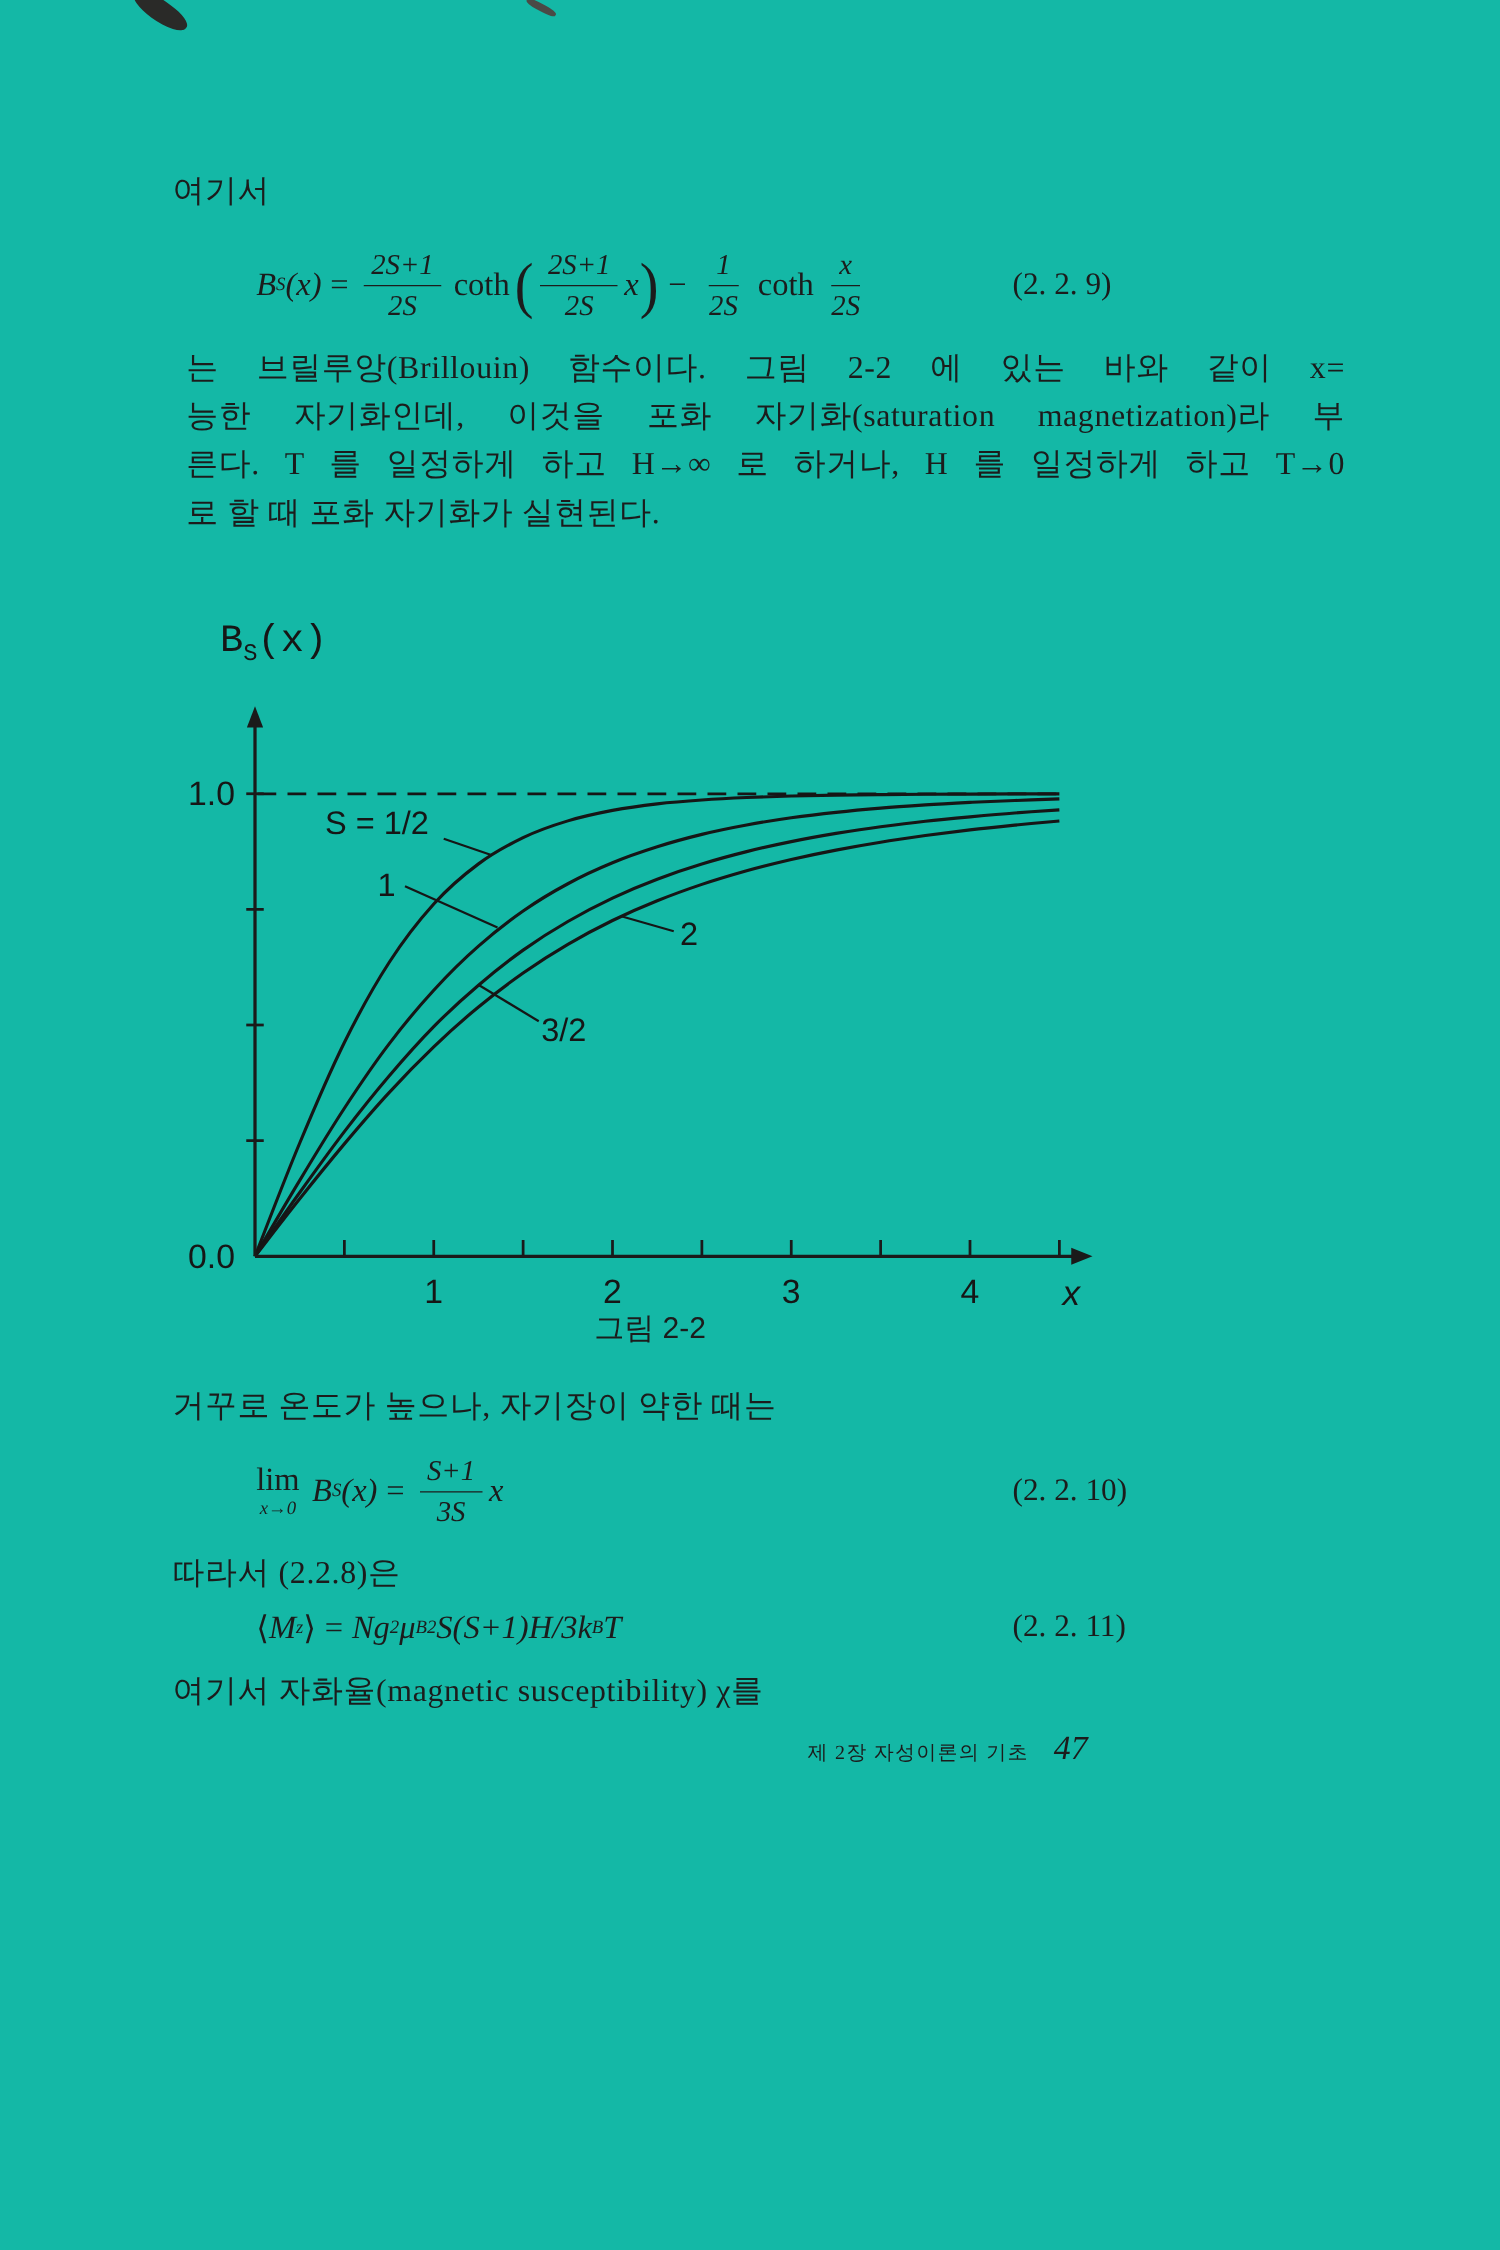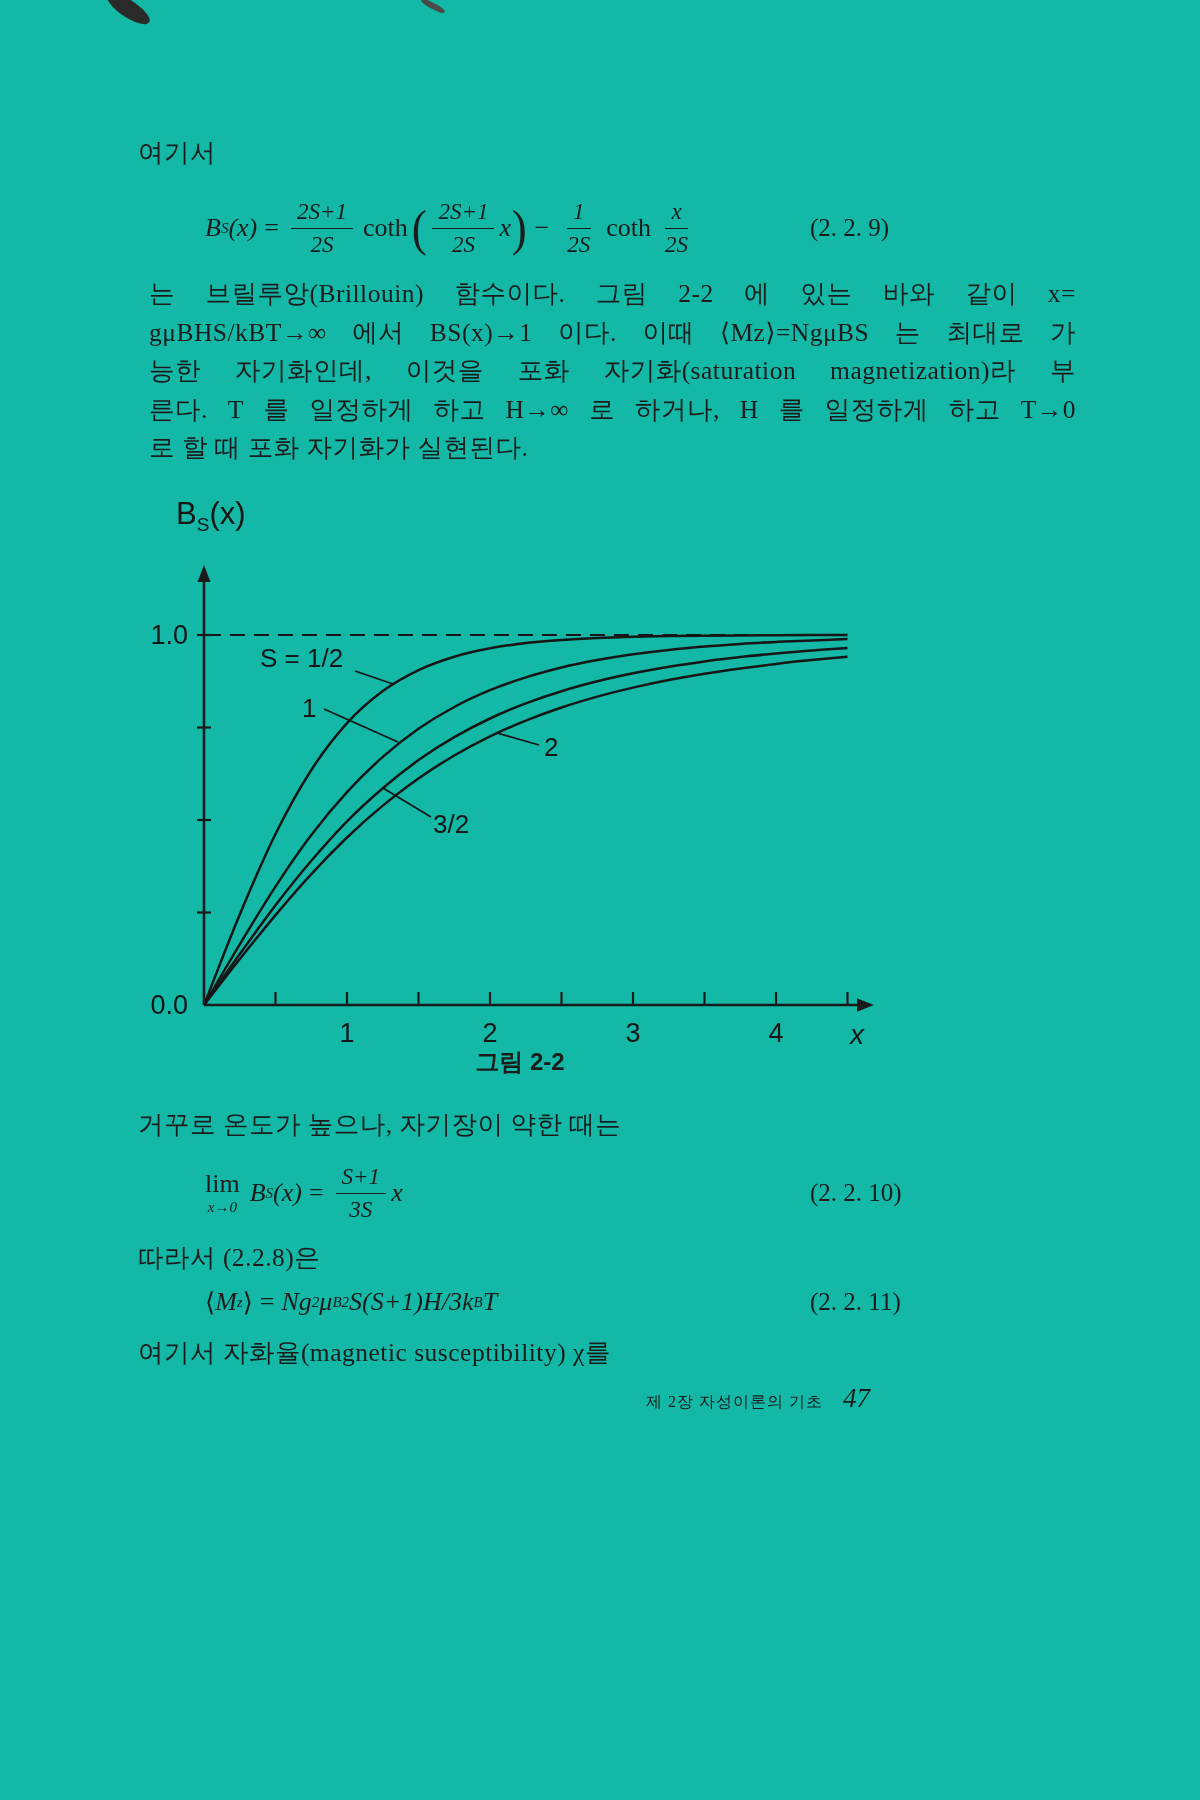--- a/index.html
+++ b/index.html
@@ -44,36 +44,36 @@
   .bp { font-size:50px; font-weight:400; line-height:0.85; font-style:normal;
         transform:scaleX(0.9); display:inline-block; }
   .op { margin:0 7px; font-style:normal; }
   .fn { font-style:normal; margin:0 3px 0 5px; }
   .lim { display:inline-flex; flex-direction:column; align-items:center;
          line-height:1; margin-right:10px; }
   .lim .limtop { font-style:normal; font-size:26px;text-align:right; }
   .lim .limsub { font-size:15px; margin-top:3px; }
 
   
-  .ylabel { left:176px; top:496px; font-family:Liberation Sans, sans-serif;
+  .ylabel { left:176px; top:496px; font-family:Liberation Mono, monospace;
             font-size:31px; color:#161616; }
   .ylabel sub { font-size:19px; }
   svg.chart { position:absolute; left:140px; top:545px; }
   .axis { stroke:#1a1a1a; stroke-width:2.6; }
   .arrow { fill:#1a1a1a; stroke:none; }
   .tick { stroke:#1a1a1a; stroke-width:2.2; }
   .curve { fill:none; stroke:#161616; stroke-width:2.5; }
   .dashed { stroke:#161616; stroke-width:2.2; stroke-dasharray:15 9; }
   .leader { stroke:#161616; stroke-width:1.8; }
   text { fill:#161616; font-family:"Liberation Sans", sans-serif; }
   .ticklabel { font-size:27px; }
   .clabel { font-size:26px; }
   .xlab { font-size:28px; font-style:italic; }
   .caption { left:140px; top:1046px; width:760px; text-align:center;
-             font-family:"Liberation Sans", sans-serif; font-weight:bold;
+             font-family:"Liberation Sans", sans-serif; font-weight:normal;
              font-size:24px; }
 
   .footer { left:138px; top:1383px; width:732px; text-align:right; }
   .footer .chap { font-size:16px; letter-spacing:1px; }
   .footer .pnum { font-size:27px; font-weight:normal; font-style:italic; margin-left:20px; }
 </style>
 </head>
 <body>
 
 <div class="page">
@@ -110,21 +110,20 @@
       <span class="frac math">
           <span class="num">x</span>
           <span class="den">2S</span>
         </span>
     </span>
     <span class="eqtag">(2. 2. 9)</span>
   </div>
 
   <div class="para" style="top:276px;">
     <div class="jline">는 브릴루앙(Brillouin) 함수이다. 그림 2-2 에 있는 바와 같이 x=</div>
-    <div class="jline">gμBHS/kBT→∞ 에서 BS(x)→1 이다. 이때 ⟨Mz⟩=NgμBS 는 최대로 가</div>
     <div class="jline">능한 자기화인데, 이것을 포화 자기화(saturation magnetization)라 부</div>
     <div class="jline">른다. T 를 일정하게 하고 H→∞ 로 하거나, H 를 일정하게 하고 T→0</div>
     <div class="jline last">로 할 때 포화 자기화가 실현된다.</div>
   </div>
 
   <div class="abs ylabel"><span>B</span><sub>S</sub><span>(x)</span></div>
 
   <svg class="chart" width="760" height="505" viewBox="0 0 760 505">
     <g id="asymptote">
         <line x1="66" y1="90" x2="708" y2="90" class="dashed"></line>

